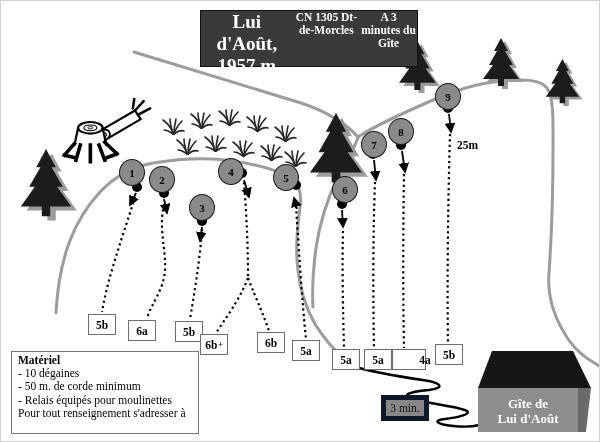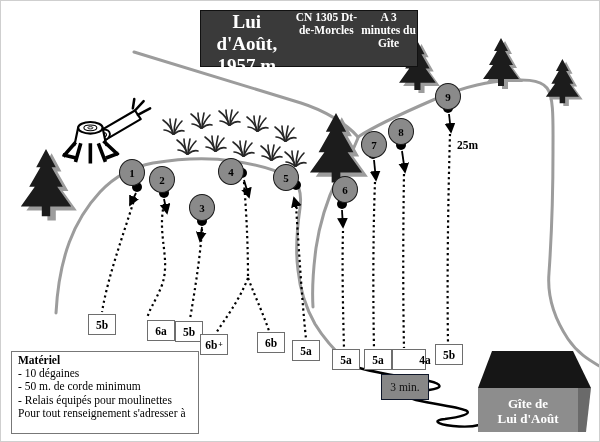--- a/index.html
+++ b/index.html
@@ -23,22 +23,22 @@
     display:flex;align-items:center;justify-content:center;
   }
   .grade-box{
     position:absolute;height:21px;box-sizing:border-box;background:#fff;
     border:1.2px solid #6e6e6e;color:#000;font-weight:bold;font-size:11.5px;
     display:flex;align-items:center;justify-content:center;
   }
   .grade-box sup{font-size:8px;line-height:0;margin-left:1px;}
   .len-label{position:absolute;left:456px;top:138px;font-weight:bold;font-size:11.5px;color:#000;font-family:Liberation Serif, serif;}
   .time-box{
-    position:absolute;left:380px;top:373px;width:48px;height:26px;box-sizing:border-box;
-    background:var(--time_box_bg,#878787);border:1px solid #0f172a;
+    position:absolute;left:380px;top:394px;width:48px;height:26px;box-sizing:border-box;
+    background:var(--time_box_bg,#878787);border:5px solid #0f172a;
     color:#111;font-size:11.5px;display:flex;align-items:center;justify-content:center;
   }
   .gite-label{
     position:absolute;left:477px;top:395px;width:100px;text-align:center;
     color:#fff;font-weight:bold;font-size:13px;line-height:15px;
   }
   .materiel{
     position:absolute;left:10px;top:350px;width:188px;height:83px;box-sizing:border-box;
     background:#fff;border:1.5px solid #777;padding:2px 6px;
     color:#000;font-size:11.5px;line-height:13.2px;
@@ -170,21 +170,21 @@
       <div class="route-marker" style="left: 188px; top: 193px;">3</div>
       <div class="route-marker" style="left: 217px; top: 157px;">4</div>
       <div class="route-marker" style="left: 272px; top: 163px;">5</div>
       <div class="route-marker" style="left: 331px; top: 175px;">6</div>
       <div class="route-marker" style="left: 360px; top: 130px;">7</div>
       <div class="route-marker" style="left: 387px; top: 117px;">8</div>
       <div class="route-marker" style="left: 434px; top: 82px;">9</div>
     </div>
   <div>
       <div class="grade-box" style="left: 87px; top: 313px; width: 28px;">5b</div>
-      <div class="grade-box" style="left: 146px; top: 319px; width: 28px;">6a</div>
+      <div class="grade-box" style="left: 127px; top: 319px; width: 28px;">6a</div>
       <div class="grade-box" style="left: 174px; top: 320px; width: 28px;">5b</div>
       <div class="grade-box" style="left: 199px; top: 333px; width: 28px;">
         <span>6b</span>
         <sup>+</sup>
       </div>
       <div class="grade-box" style="left: 256px; top: 331px; width: 28px;">6b</div>
       <div class="grade-box" style="left: 291px; top: 339px; width: 28px;">5a</div>
       <div class="grade-box" style="left: 331px; top: 348px; width: 28px;">5a</div>
       <div class="grade-box" style="left: 363px; top: 348px; width: 28px;">5a</div>
       <div class="grade-box" style="left: 391px; top: 348px; width: 28px; padding-left: 32px;">4a</div>

